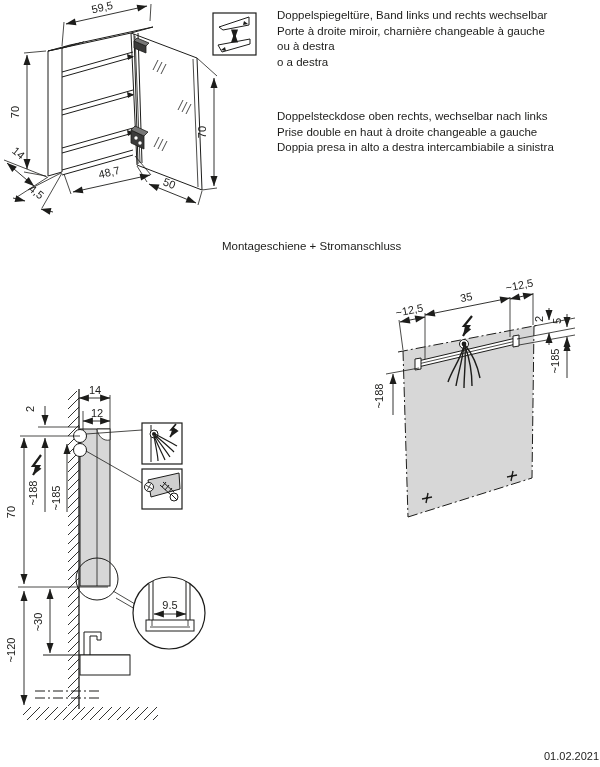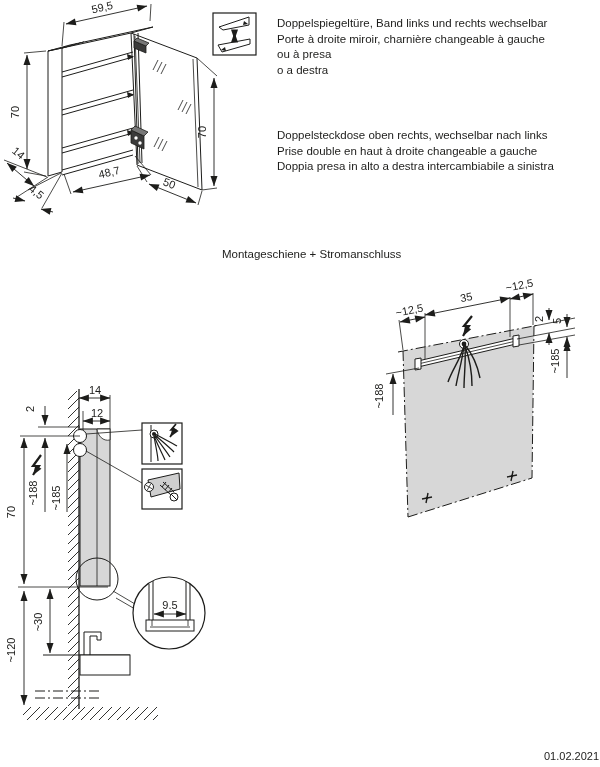--- a/index.html
+++ b/index.html
@@ -1,18 +1,18 @@
 <!DOCTYPE html>
 <html><head>
 <meta charset="utf-8">
 <style>
   html,body{margin:0;padding:0;background:#fff;}
   .stage{position:relative;width:600px;height:767px;background:#ffffff;overflow:hidden;
          font-family:"Liberation Sans",sans-serif;color:#1d1d1b;}
-  .tblock{position:absolute;font-size:11.5px;line-height:15.5px;white-space:nowrap;margin-top:8px;}
+  .tblock{position:absolute;font-size:11.5px;line-height:15.5px;white-space:nowrap;}
   .tblock div{white-space:nowrap;}
   .date{position:absolute;font-size:11px;}
   svg{position:absolute;left:0;top:0;}
   svg *{vector-effect:none;}
   .ln{stroke:#1d1d1b;stroke-width:1;fill:none;}
   .thin{stroke:#1d1d1b;stroke-width:.8;fill:none;}
   .dim{stroke:#1d1d1b;stroke-width:.9;fill:none;}
   .wf{fill:#ffffff;stroke:#1d1d1b;stroke-width:1;}
   .gf{fill:#d7d7d7;stroke:none;}
   .gfs{fill:#d7d7d7;stroke:#1d1d1b;stroke-width:1;}
@@ -300,25 +300,25 @@
         <circle cx="174" cy="497" r="4" fill="#fff"></circle>
         <line x1="171" y1="494" x2="177" y2="500"></line>
       </g>
     </g>
   </g>
 </svg>
 
 <div class="tblock" style="left:277px;top:8px">
   <div>Doppelspiegeltüre, Band links und rechts wechselbar</div>
   <div>Porte à droite miroir, charnière changeable à gauche</div>
-  <div>ou à presa</div>
+  <div>ou à destra</div>
   <div>o a destra</div>
 </div>
 
-<div class="tblock" style="left:277px;top:120px">
+<div class="tblock" style="left:277px;top:109px">
   <div>Doppelsteckdose oben rechts, wechselbar nach links</div>
   <div>Prise double en haut à droite changeable a gauche</div>
   <div>Doppia presa in alto a destra intercambiabile a sinistra</div>
 </div>
 
 <div class="tblock" style="left:222px;top:239px">
   <div>Montageschiene + Stromanschluss</div>
 </div>
 
 

